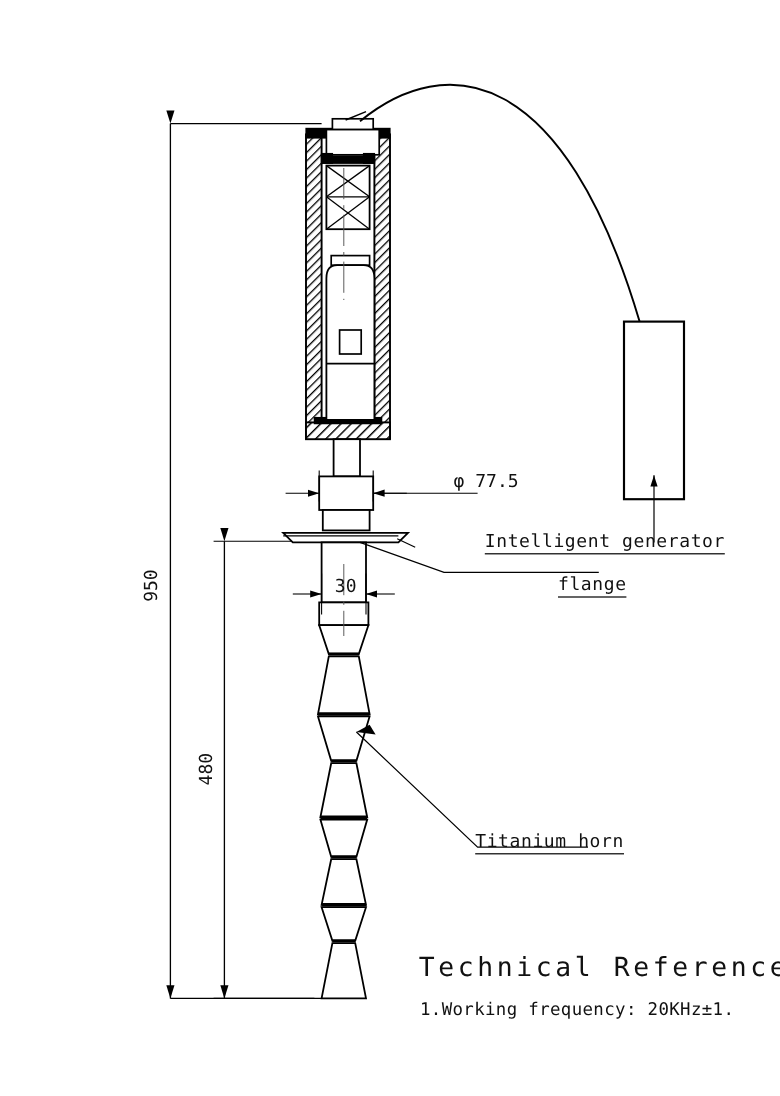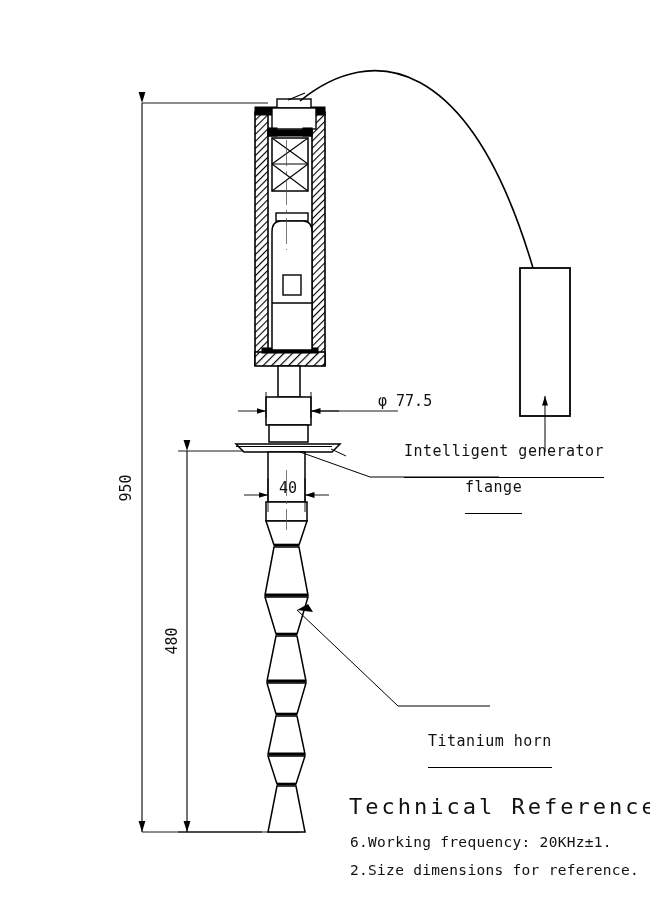--- a/index.html
+++ b/index.html
@@ -6,21 +6,21 @@
   body{width:650px;height:913px;position:relative;overflow:hidden;
        font-family:"DejaVu Sans Mono","Liberation Mono",monospace;color:#000;}
   #stage{position:absolute;left:0;top:0;width:650px;height:913px;}
   svg{position:absolute;left:0;top:0;}
   .txt{position:absolute;white-space:pre;color:#111;}
   .dimtxt{font-family:"DejaVu Sans Mono","Liberation Mono",monospace;font-size:15px;letter-spacing:0px;}
   .vert{transform-origin:0 0;}
   .label{font-family:"DejaVu Sans Mono","Liberation Mono",monospace;font-size:15px;letter-spacing:0.5px;}
   .title{font-family:"DejaVu Sans Mono","Liberation Mono",monospace;font-size:22px;letter-spacing:3px;}
   .note{font-family:"DejaVu Sans Mono","Liberation Mono",monospace;font-size:14.5px;letter-spacing:0.3px;}
-  .ul{border-bottom:1.3px solid #000;padding-bottom:17px;}
+  .ul{border-bottom:1.3px solid #000;padding-bottom:1px;}
 </style>
 </head>
 <body>
 
 <div id="stage">
 
   <svg width="650" height="913" viewBox="0 0 650 913">
     <defs>
       <pattern id="hatch" width="6" height="6" patternUnits="userSpaceOnUse" patternTransform="rotate(45)">
         <rect width="6" height="6" fill="#fff"></rect>
@@ -169,27 +169,26 @@
 
     </g>
   </svg>
 
   <div class="txt dimtxt vert" style="left:126px;top:488px;transform:rotate(-90deg) translate(-50%,-50%);">950</div>
 
   <div class="txt dimtxt vert" style="left:172px;top:641px;transform:rotate(-90deg) translate(-50%,-50%);">480</div>
 
   <div class="txt dimtxt" style="left:338px;top:392px;margin-left:40px;">φ 77.5</div>
 
-  <div class="txt dimtxt" style="left:279px;top:479px;">40</div>
+  <div class="txt dimtxt" style="left:279px;top:479px;">30</div>
 
   <div class="txt label ul" style="left:404px;top:442px;">Intelligent generator</div>
 
   <div class="txt label ul" style="left:465px;top:478px;">flange</div>
 
-  <div class="txt label ul" style="left:396px;top:732px;margin-left:32px;">Titanium horn</div>
+  <div class="txt label ul" style="left:396px;top:692px;">Titanium horn</div>
 
   <div class="txt title" style="left:349px;top:794px;">Technical Reference</div>
 
-  <div class="txt note" style="left:350px;top:834px;">6.Working frequency: 20KHz±1.</div>
+  <div class="txt note" style="left:350px;top:834px;">1.Working frequency: 20KHz±1.</div>
 
-  <div class="txt note" style="left:350px;top:862px;">2.Size dimensions for reference.</div>
 
 </div>
 
 </body></html>

